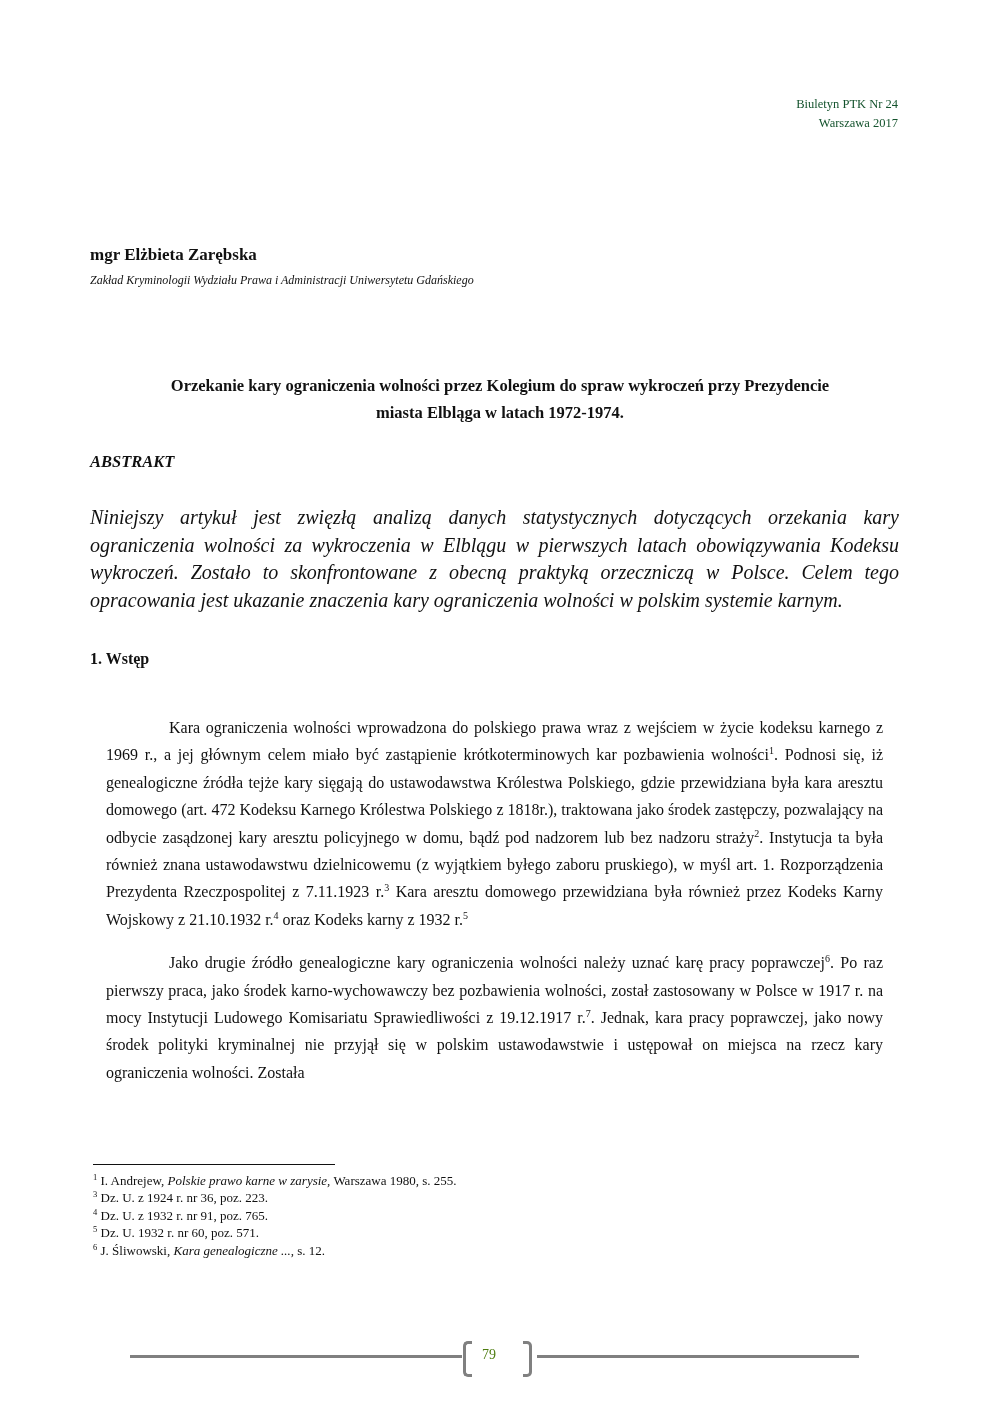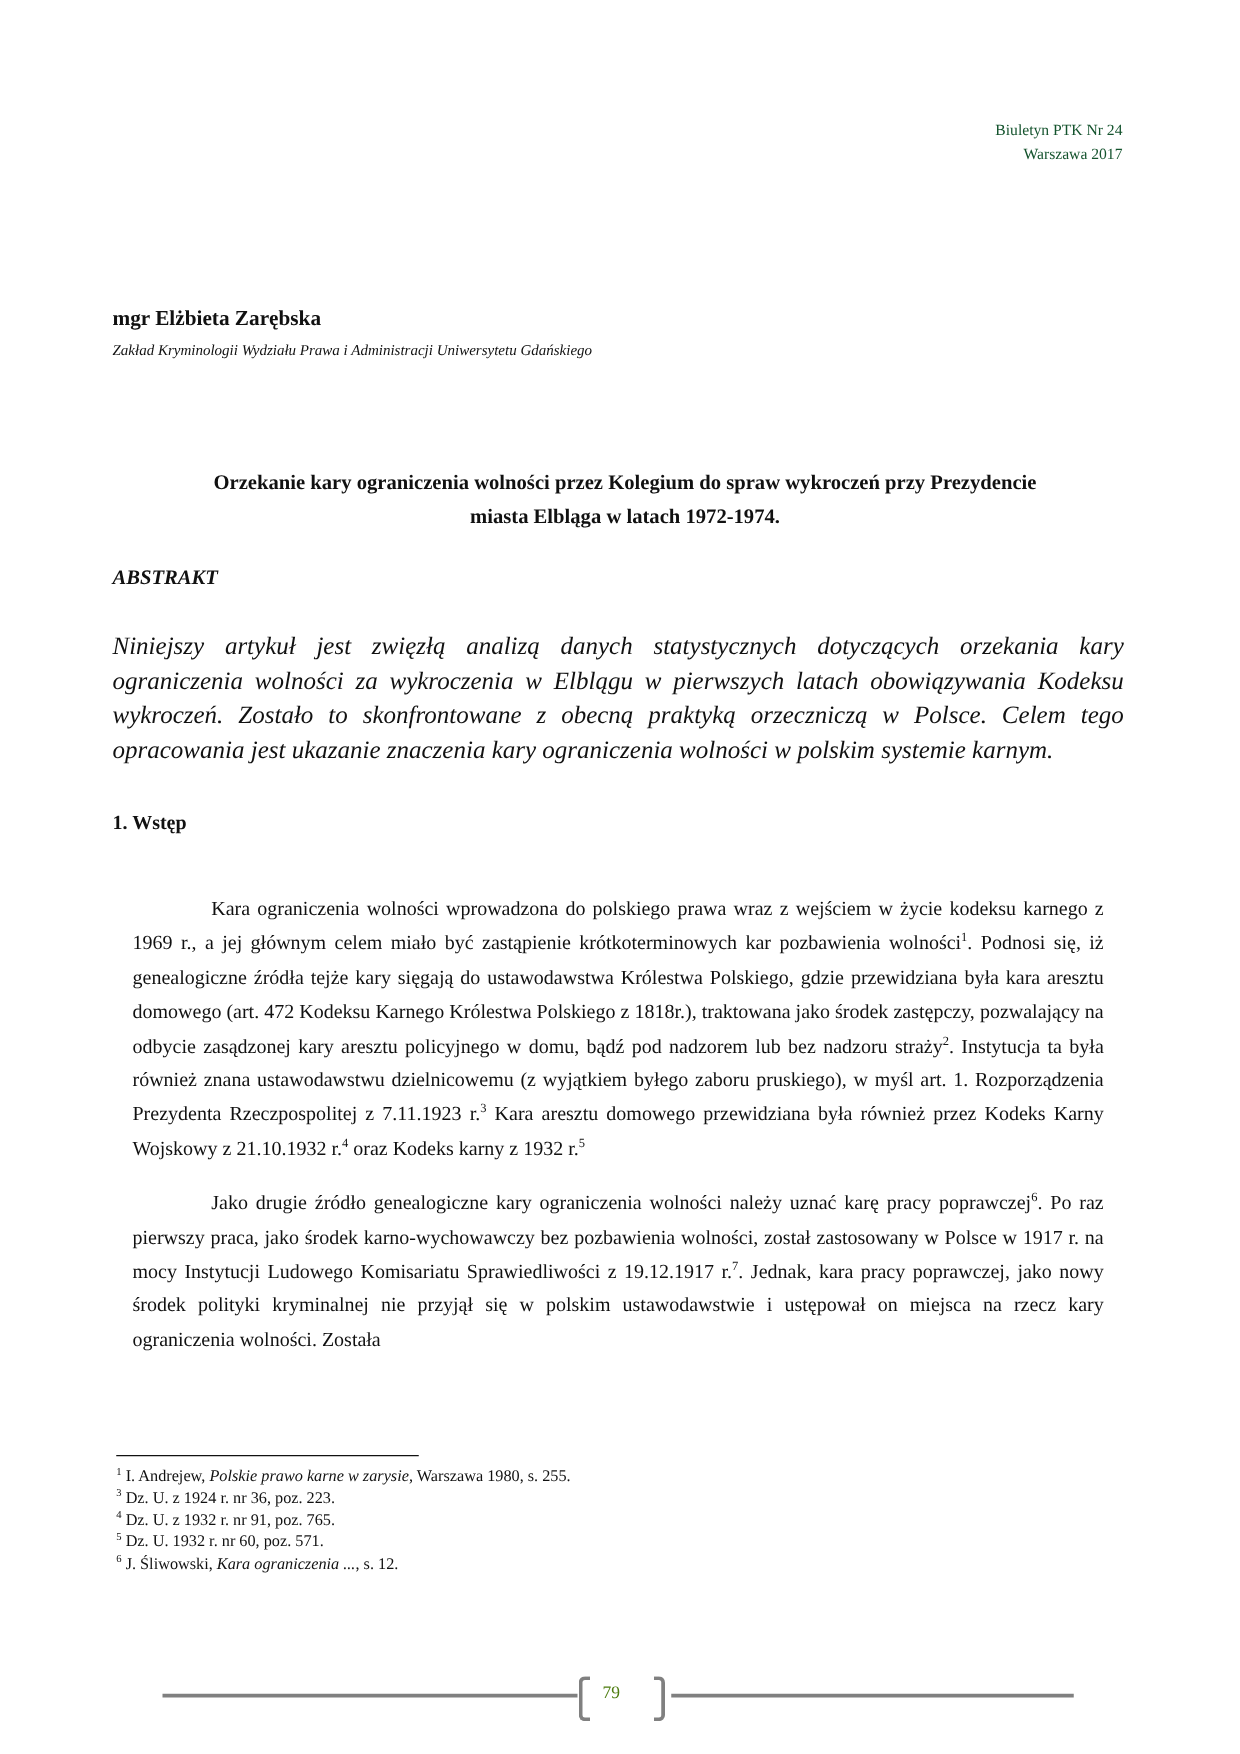--- a/index.html
+++ b/index.html
@@ -56,21 +56,21 @@
   <p><span>Kara ograniczenia wolności  wprowadzona do polskiego prawa wraz z wejściem w życie kodeksu karnego z 1969 r., a jej głównym celem miało być zastąpienie krótkoterminowych kar pozbawienia wolności</span><sup>1</sup><span>. Podnosi się, iż genealogiczne źródła tejże kary sięgają do ustawodawstwa Królestwa Polskiego, gdzie przewidziana była kara aresztu domowego (art. 472 Kodeksu Karnego Królestwa Polskiego z 1818r.), traktowana jako środek zastępczy, pozwalający na odbycie zasądzonej kary aresztu policyjnego w domu, bądź pod nadzorem lub bez nadzoru straży</span><sup>2</sup><span>. Instytucja ta była również znana ustawodawstwu dzielnicowemu (z wyjątkiem byłego zaboru pruskiego), w myśl art. 1. Rozporządzenia Prezydenta Rzeczpospolitej z 7.11.1923 r.</span><sup>3</sup><span> Kara aresztu domowego przewidziana była również przez Kodeks Karny Wojskowy z 21.10.1932 r.</span><sup>4</sup><span> oraz Kodeks karny z 1932 r.</span><sup>5</sup></p>
   <p><span>Jako drugie źródło genealogiczne kary ograniczenia wolności należy uznać karę pracy poprawczej</span><sup>6</sup><span>. Po raz pierwszy praca, jako środek karno-wychowawczy bez pozbawienia wolności, został zastosowany w Polsce w 1917 r. na mocy Instytucji Ludowego Komisariatu Sprawiedliwości z 19.12.1917 r.</span><sup>7</sup><span>. Jednak, kara pracy poprawczej, jako nowy środek polityki kryminalnej nie przyjął się w polskim ustawodawstwie i ustępował on miejsca na rzecz kary ograniczenia wolności. Została</span></p>
 </div>
 
 <div class="fn-rule"></div>
 <div class="footnotes">
   <div class="fn"><sup>1</sup><span> I. Andrejew, </span><i>Polskie prawo karne w zarysie,</i><span> Warszawa 1980, s. 255.</span></div>
   <div class="fn"><sup>3</sup><span> Dz. U. z 1924 r. nr 36, poz. 223.</span></div>
   <div class="fn"><sup>4</sup><span> Dz. U. z 1932 r. nr 91, poz. 765.</span></div>
   <div class="fn"><sup>5</sup><span> Dz. U. 1932 r. nr 60, poz. 571.</span></div>
-  <div class="fn"><sup>6</sup><span> J. Śliwowski, </span><i>Kara ograniczenia ...</i><span>, s. 12.</span></div>
+  <div class="fn"><sup>6</sup><span> J. Śliwowski, </span><i>Kara genealogiczne ...</i><span>, s. 12.</span></div>
 </div>
 
 <div class="footer">
   <div class="line l"></div>
   <div class="brace l"></div>
   <div class="pnum">79</div>
   <div class="brace r"></div>
   <div class="line r"></div>
 </div>
 

